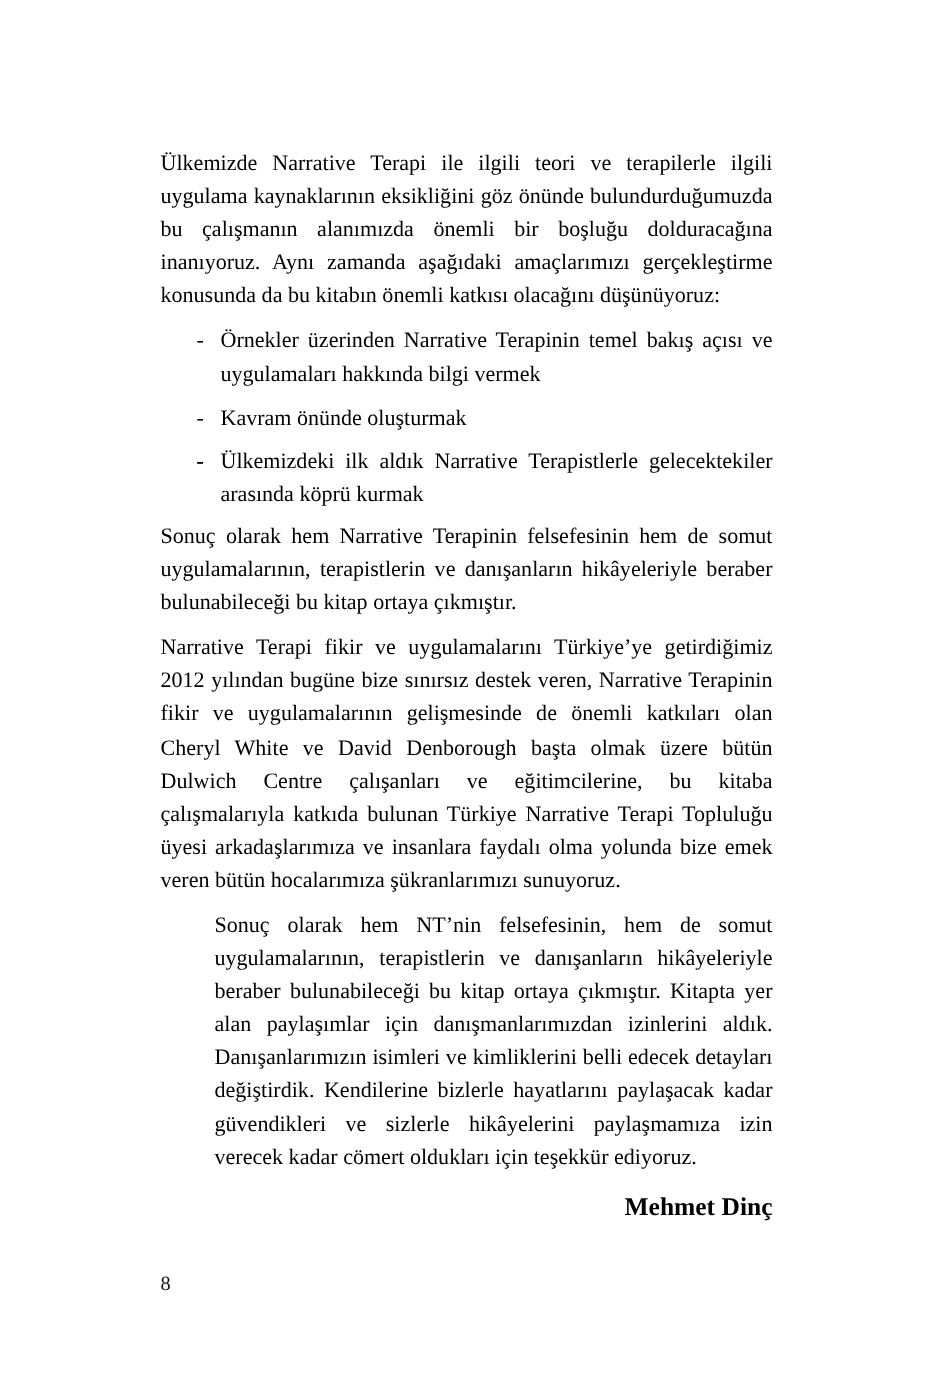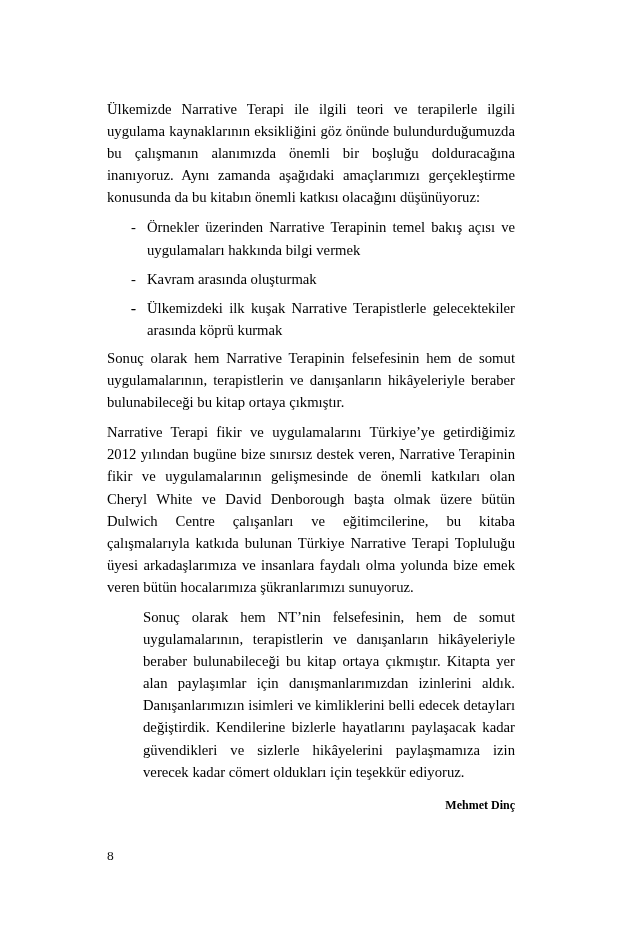--- a/index.html
+++ b/index.html
@@ -75,21 +75,21 @@
     left: 24px;
     top: 0;
     font-size: 14.7px;
     line-height: 22.1px;
   }
 
   .signature {
     margin-top: 13px;
     text-align: right;
     font-weight: bold;
-    font-size: 12px;
+    font-size: 17px;
     line-height: 18.5px;
   }
 
   .signature .sig-line {
     display: block;
     white-space: nowrap;
   }
 
   .folio {
     position: absolute;
@@ -109,28 +109,28 @@
 
     <p class="para">Ülkemizde Narrative Terapi ile ilgili teori ve terapilerle ilgili uygulama kaynaklarının eksikliğini göz önünde bulundurduğumuzda bu çalışmanın alanımızda önemli bir boşluğu dolduracağına inanıyoruz. Aynı zamanda aşağıdaki amaçlarımızı gerçekleştirme konusunda da bu kitabın önemli katkısı olacağını düşünüyoruz:</p>
 
     <ul class="bullet-list">
       <li>
         <span class="marker">-</span>
         <span class="item-text">Örnekler üzerinden Narrative Terapinin temel bakış açısı ve uygulamaları hakkında bilgi vermek</span>
       </li>
       <li>
         <span class="marker">-</span>
-        <span class="item-text">Kavram arasında oluşturmak</span>
+        <span class="item-text">Kavram önünde oluşturmak</span>
       </li>
       <li>
         <span class="marker">-</span>
       </li>
       <li>
         <span class="marker">-</span>
-        <span class="item-text">Ülkemizdeki ilk kuşak Narrative Terapistlerle gelecektekiler arasında köprü kurmak</span>
+        <span class="item-text">Ülkemizdeki ilk aldık Narrative Terapistlerle gelecektekiler arasında köprü kurmak</span>
       </li>
     </ul>
 
     <p class="para">Sonuç olarak hem Narrative Terapinin felsefesinin hem de somut uygulamalarının, terapistlerin ve danışanların hikâyeleriyle beraber bulunabileceği bu kitap ortaya çıkmıştır.</p>
 
     <p class="para">Narrative Terapi fikir ve uygulamalarını Türkiye’ye getirdiğimiz 2012 yılından bugüne bize sınırsız destek veren, Narrative Terapinin fikir ve uygulamalarının gelişmesinde de önemli katkıları olan Cheryl White ve David Denborough başta olmak üzere bütün Dulwich Centre çalışanları ve eğitimcilerine, bu kitaba çalışmalarıyla katkıda bulunan Türkiye Narrative Terapi Topluluğu üyesi arkadaşlarımıza ve insanlara faydalı olma yolunda bize emek veren bütün hocalarımıza şükranlarımızı sunuyoruz.</p>
 
     <p class="para tight">Sonuç olarak hem NT’nin felsefesinin, hem de somut uygulamalarının, terapistlerin ve danışanların hikâyeleriyle beraber bulunabileceği bu kitap ortaya çıkmıştır. Kitapta yer alan paylaşımlar için danışmanlarımızdan izinlerini aldık. Danışanlarımızın isimleri ve kimliklerini belli edecek detayları değiştirdik. Kendilerine bizlerle hayatlarını paylaşacak kadar güvendikleri ve sizlerle hikâyelerini paylaşmamıza izin verecek kadar cömert oldukları için teşekkür ediyoruz.</p>
 
     <div class="signature">

